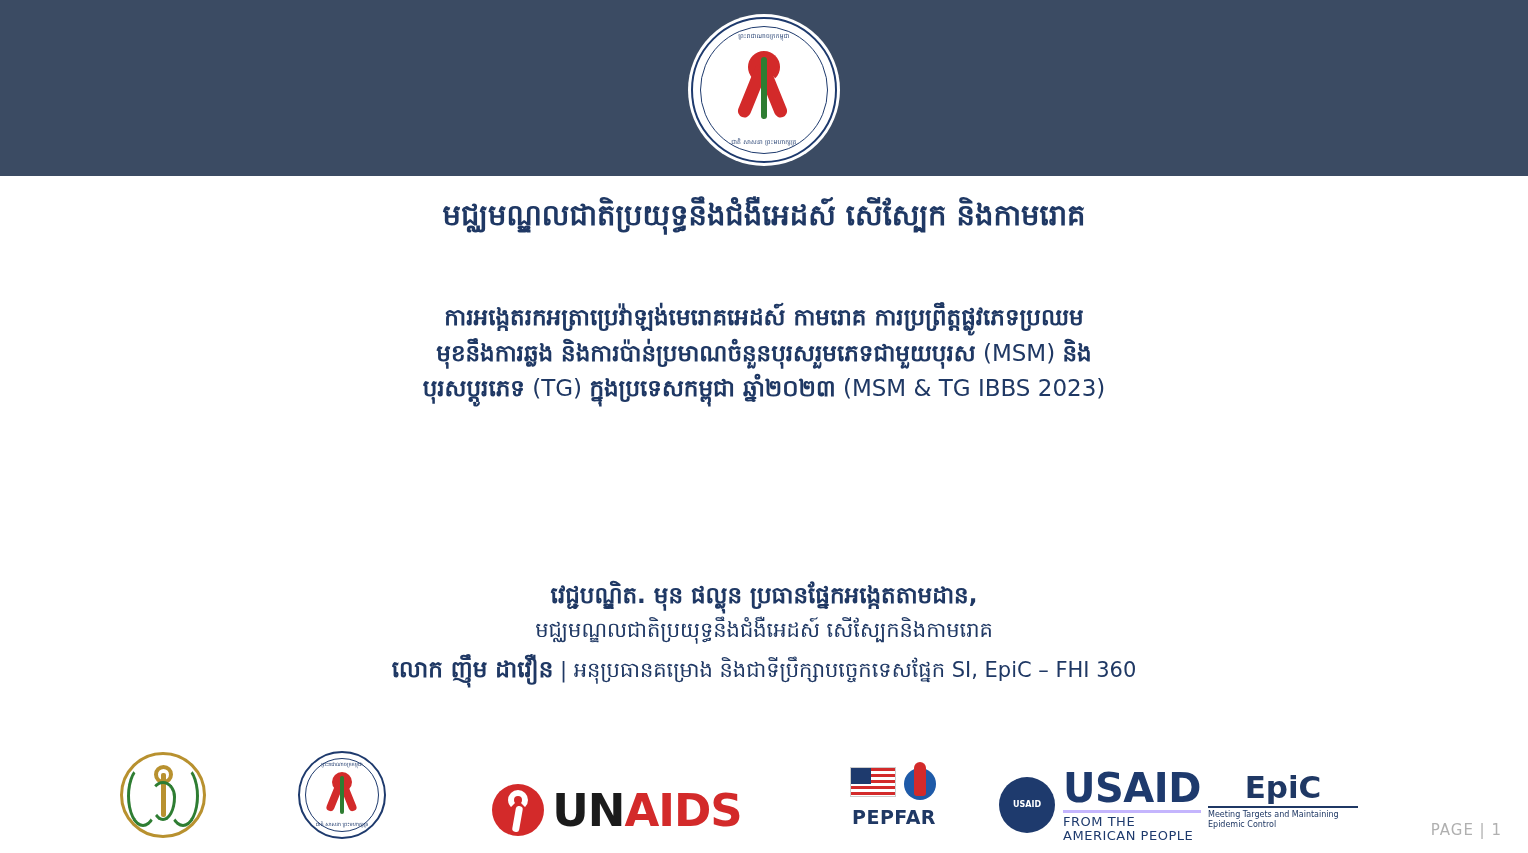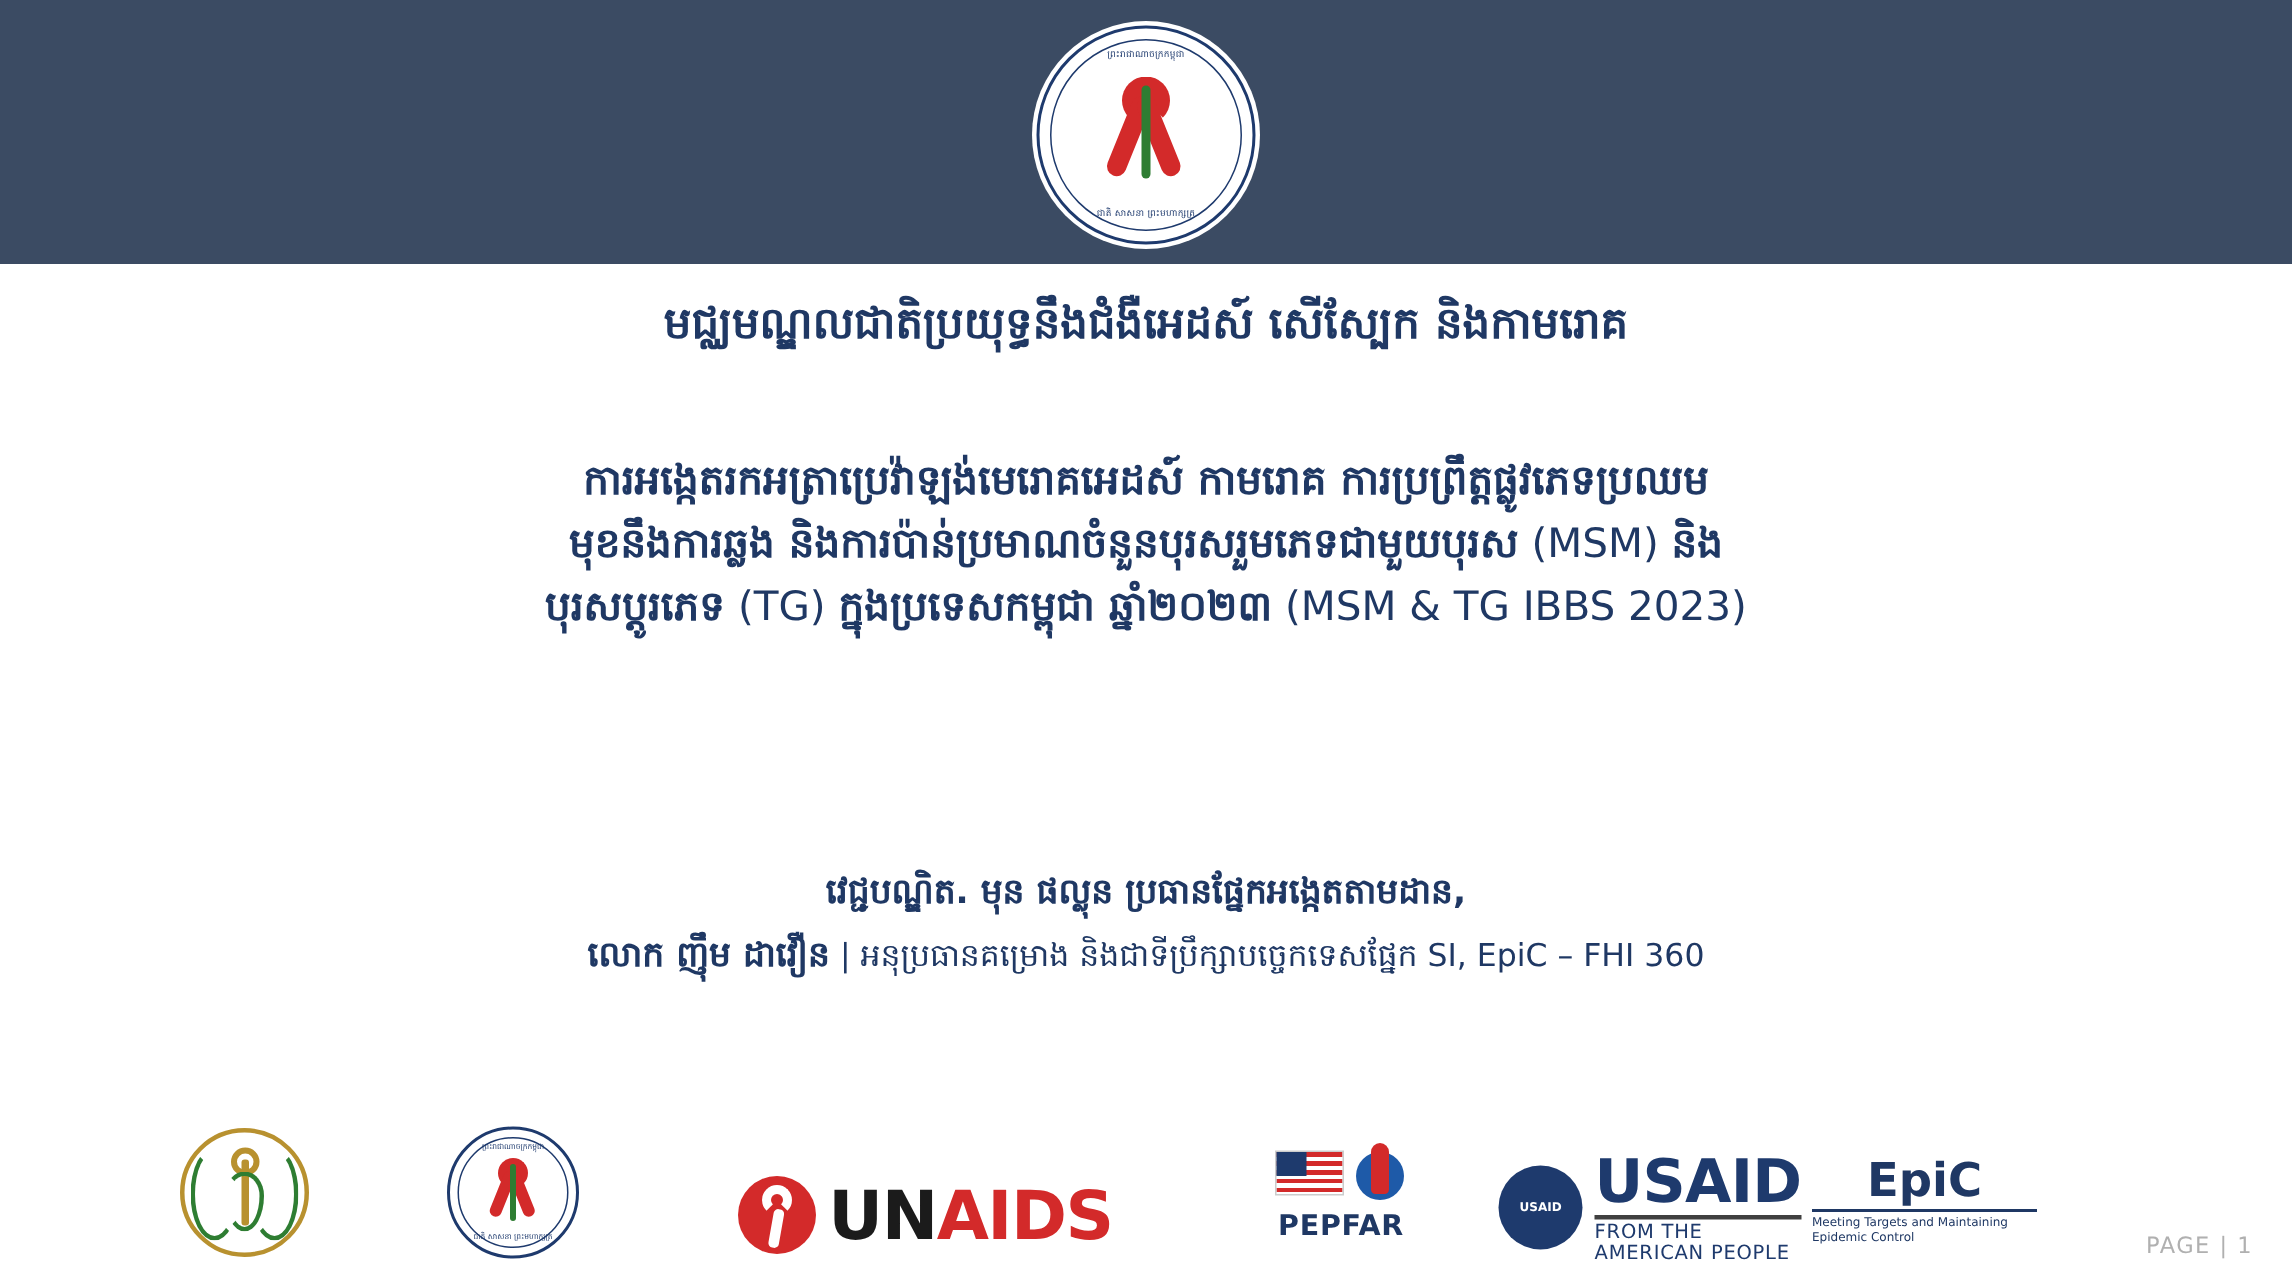--- a/index.html
+++ b/index.html
@@ -123,21 +123,21 @@
     font-weight: bold;
     line-height: 1.35;
   }
   .main-title {
     position: absolute;
     top: 300px;
     left: 88px;
     width: 1352px;
     text-align: center;
     color: #1f3864;
-    font-size: 27px;
+    font-size: 23px;
     font-weight: bold;
     line-height: 1.55;
   }
   .main-title .latin {
     font-weight: normal;
   }
 
   
   .presenters {
     position: absolute;
@@ -372,21 +372,21 @@
   .usaid-word {
     font-size: 40px;
     font-weight: bold;
     color: #1e3a6d;
     letter-spacing: -0.5px;
   }
   .usaid-tag {
     font-size: 13px;
     color: #1e3a6d;
     letter-spacing: .5px;
-    border-top: 3px solid #404040;
+    border-top: 3px solid #c4b5fd;
     padding-top: 2px;
     margin-top: 1px;
   }
 
   
   .logo-epic { left: 1208px; width: 150px; height: 80px; flex-direction: column; align-items: center; }
   .epic-word {
     font-size: 31px;
     font-weight: bold;
     color: #1f3864;
@@ -439,20 +439,21 @@
     <div>
       <span>មុខនឹងការឆ្លង និងការប៉ាន់ប្រមាណចំនួនបុរសរួមភេទជាមួយបុរស</span><span class="latin"> (MSM) </span><span>និង</span>
     </div>
     <div>
       <span>បុរសប្ដូរភេទ</span><span class="latin"> (TG) </span><span>ក្នុងប្រទេសកម្ពុជា ឆ្នាំ២០២៣</span><span class="latin"> (MSM &amp; TG IBBS 2023)</span>
     </div>
   </div>
 
   <div class="presenters">
     <div class="presenter-line-1">វេជ្ជបណ្ឌិត. មុន ផល្លុន ប្រធានផ្នែកអង្កេតតាមដាន,</div>
+    <div class="presenter-line-2">មជ្ឈមណ្ឌលជាតិប្រយុទ្ធនឹងជំងឺអេដស៍ សើស្បែកនិងកាមរោគ</div>
     <div class="presenter-line-3">
       <span class="bold">លោក ញ៉ឹម ដាវឿន</span><span class="reg"> | អនុប្រធានគម្រោង និងជាទីប្រឹក្សាបច្ចេកទេសផ្នែក SI, EpiC – FHI 360</span>
     </div>
   </div>
 
   <div class="logo-strip">
 
     <div class="logo logo-moh">
       <div class="moh-circle">
         <div class="wreath-l"></div>

